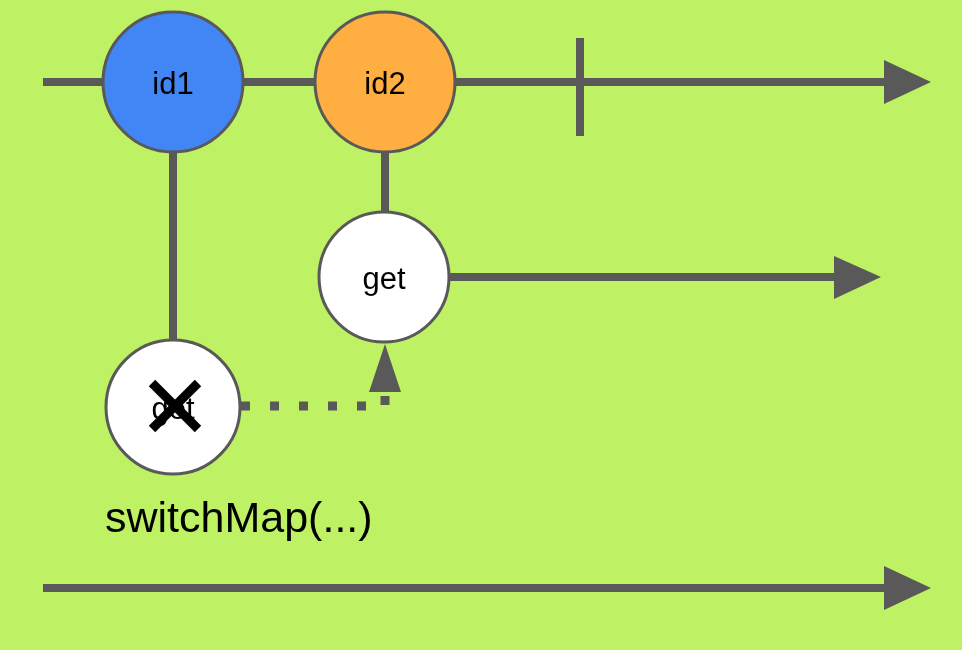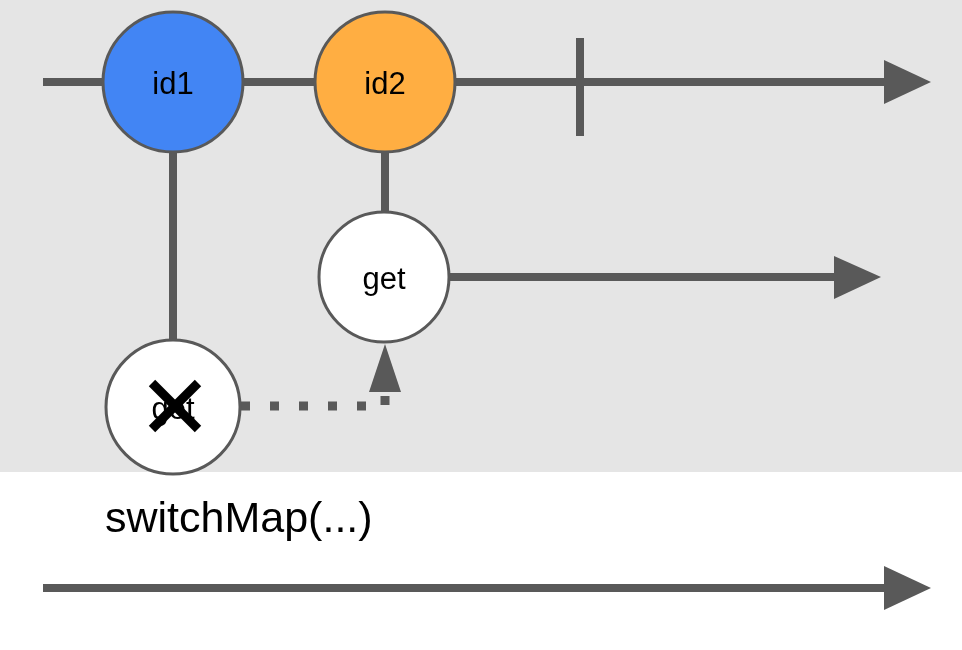--- a/index.html
+++ b/index.html
@@ -9,22 +9,22 @@
   }
   body {
     width: 962px;
     height: 650px;
     overflow: hidden;
     font-family: "Liberation Sans", sans-serif;
   }
   #diagram-root {
     position: relative;
     width: 962px;
-    height: 472px;
-    background: #e5e5e5;
+    height: 650px;
+    background: #bef264;
   }
   svg#marble-svg {
     display: block;
     width: 962px;
     height: 650px;
   }
   .marble-label {
     font-family: "Liberation Sans", sans-serif;
     font-size: 31px;
     fill: #000000;

